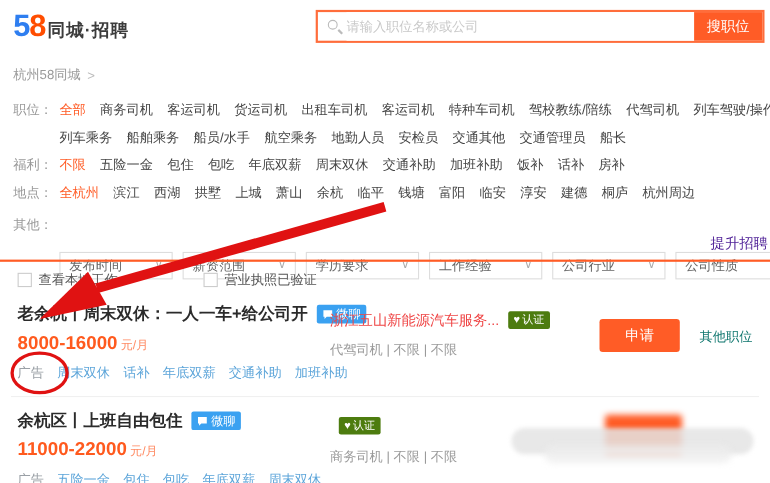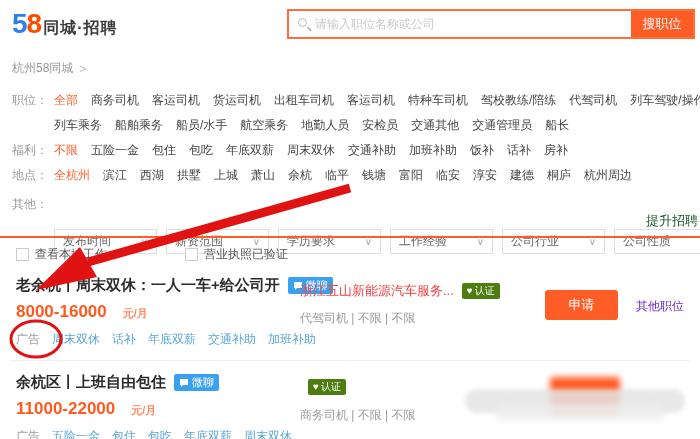--- a/index.html
+++ b/index.html
@@ -35,45 +35,45 @@
   .fitems span { margin-right:13px; color:#444; cursor:pointer; }
   .fitems.hot span:first-child { color:#ff5c26; }
   .frow.other { margin-top:4px; }
   .dds { display:flex; }
   .dd { width:103px; height:25px; border:1px solid #ddd; color:#666; display:flex; align-items:center; justify-content:space-between; padding:0 8px; margin-right:9px; cursor:pointer;margin-top:37px; }
   .dd .chev { color:#aaa; font-size:10px; }
 
   
   .tabbar { position:absolute; left:0; top:210px; width:700px; height:28px; border-bottom:2px solid #ff5c26; }
   .tab { position:absolute; left:10px; bottom:0; width:80px; height:28px; background:#ff5c26; color:#fff; font-size:14px; text-align:center; line-height:28px; cursor:pointer; }
-  .promote { position:absolute; right:2px; bottom:6px; color:#14532d; font-size:13px; white-space:nowrap; cursor:pointer; }
+  .promote { position:absolute; right:2px; bottom:6px; color:#4c1d95; font-size:13px; white-space:nowrap; cursor:pointer; }
 
   
   .checkrow { position:absolute; left:16px; top:246px; display:flex; color:#555; }
   .cb { display:flex; align-items:center; margin-right:78px; cursor:pointer; }
   .cb .box { width:13px; height:13px; border:1px solid #ccc; background:#fff; margin-right:6px; flex:none; }
 
   
   .listings { position:absolute; left:0; top:264px; width:700px; }
   .job { position:relative; height:96px; padding:12px 16px 0; }
   .jtitle { font-size:15px; font-weight:bold; color:#2b2b2b; display:flex; align-items:center; }
   .chatbadge { display:inline-flex; align-items:center; background:#3aa1f1; color:#fff; font-size:11px; font-weight:normal; border-radius:2px; padding:1px 5px; margin-left:8px; cursor:pointer; }
   .chatbadge svg { margin-right:3px; }
   .salary { margin-top:7px; color:#ff5a1e; font-size:17px; font-weight:bold; }
-  .salary .unit { font-size:11px; font-weight:bold; color:#ff8a62; margin-left:16px; }
+  .salary .unit { font-size:11px; font-weight:normal; color:#ff8a62; margin-left:3px; }
   .tags { margin-top:9px; font-size:12px; }
   .tags span { margin-right:12px; color:#5ba4d9; }
   .tags span:first-child { color:#9aa0a6; }
   .comp { position:absolute; left:300px; top:18px; display:flex; align-items:center; white-space:nowrap; }
   .cname { color:#ef4444; font-size:13px; }
   .goldbadge { display:inline-block; background:#4d7c0f; color:#fff; font-size:10px; padding:1px 5px; border-radius:2px; margin-left:8px; }
   .goldbadge .hrt { color:#fff; margin-right:2px; }
   .cmeta { position:absolute; left:300px; top:46px; color:#9a9a9a; font-size:12px; white-space:nowrap; }
   .apply { position:absolute; left:545px; top:26px; width:73px; height:30px; background:#ff5c26; border:none; border-radius:3px; color:#fff; font-size:13px; cursor:pointer; font-family:inherit; }
-  .other-jobs { position:absolute; left:636px; top:34px; color:#6d28d9; font-size:12px; cursor:pointer; }
+  .other-jobs { position:absolute; left:636px; top:34px; color:#0f766e; font-size:12px; cursor:pointer; }
   .divider { border-top:1px solid #f0f0f0; margin:0 10px; }
 
   
   .blurzone { position:absolute; left:465px; top:14px; width:225px; height:50px; }
   .blur-orange { position:absolute; left:85px; top:2px; width:70px; height:36px; background:#ff5c26; filter:blur(3px); border-radius:3px; }
   .blur-grey { position:absolute; left:0; top:14px; width:220px; height:24px; background:rgba(228,228,228,.85); border-radius:12px; filter:blur(2px); }
   .blur-grey2 { position:absolute; left:30px; top:30px; width:170px; height:16px; background:rgba(238,238,238,.8); border-radius:8px; filter:blur(3px); }
 
   
   .annot { position:absolute; left:0; top:0; width:700px; height:439px; pointer-events:none; z-index:50; }

